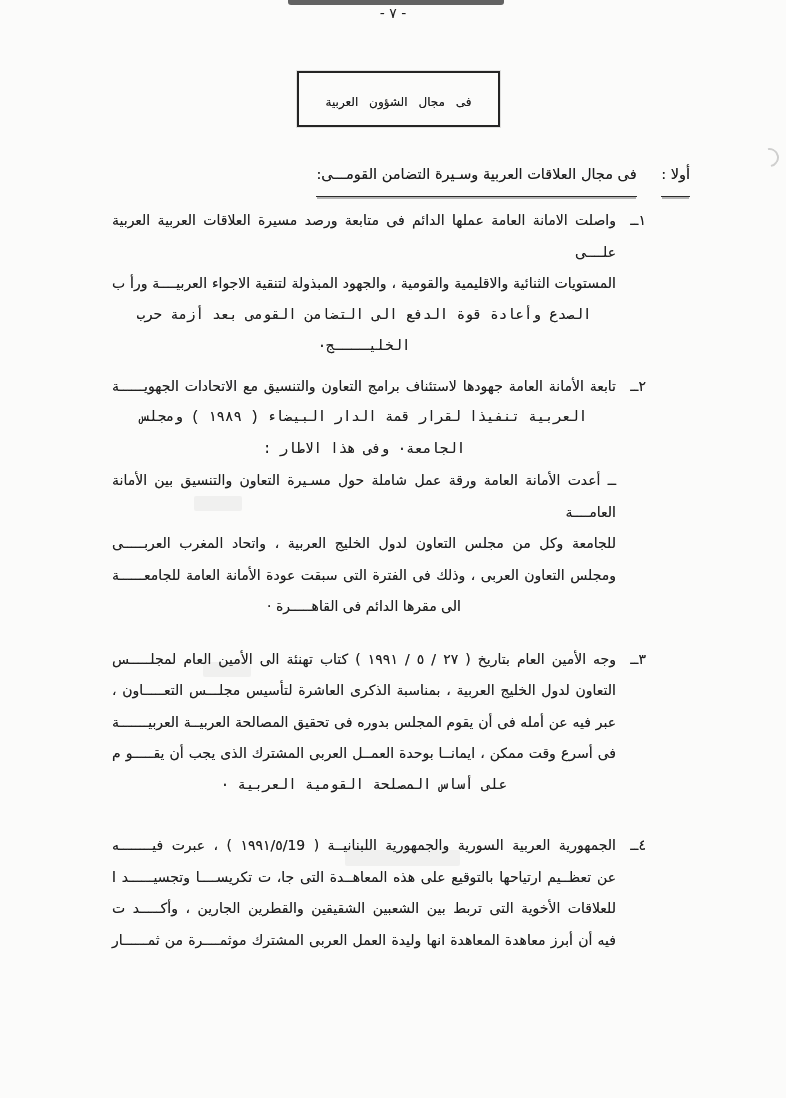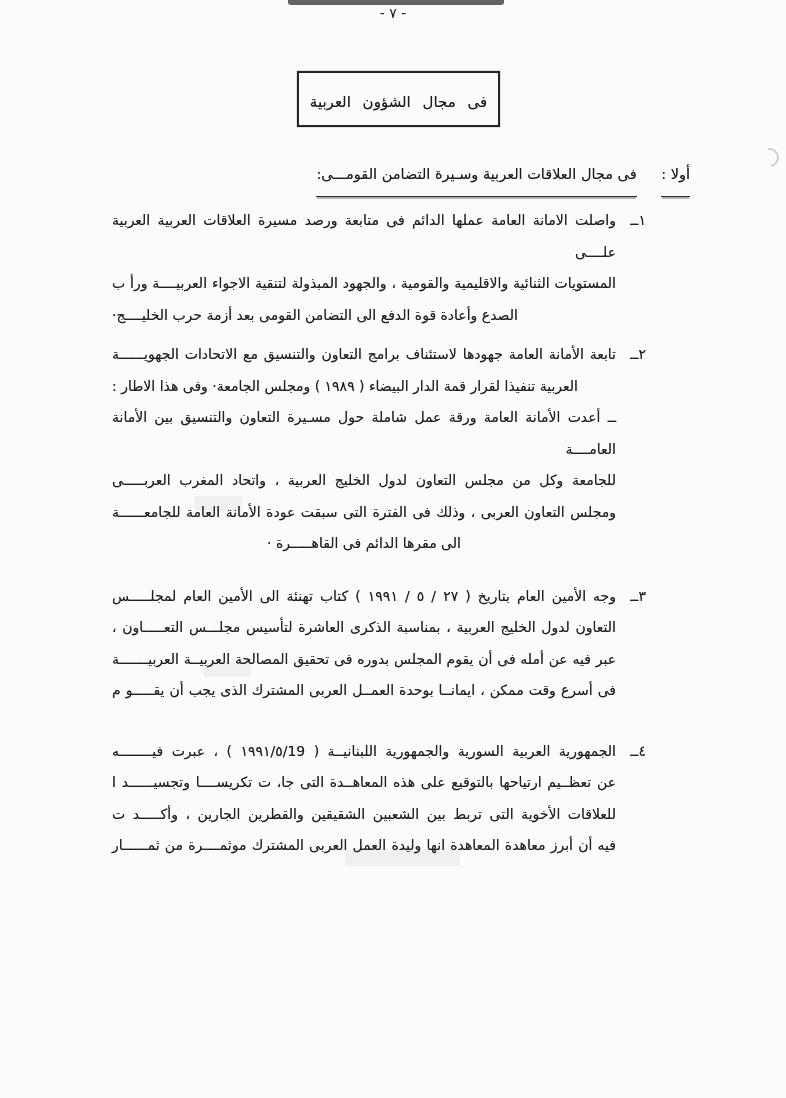--- a/index.html
+++ b/index.html
@@ -34,21 +34,21 @@
     direction:ltr;color:#1e1e1e;
   }
   .title-box{
     position:absolute;left:297px;top:71px;width:203px;height:56px;
     border:2px solid #242424;
     box-sizing:border-box;
     display:flex;align-items:center;justify-content:center;
     box-shadow:0 0 0 1px rgba(80,80,80,.15);
   }
   .title-box .txt{
-    font-size:15px;letter-spacing:2px;word-spacing:7px;
+    font-size:12px;letter-spacing:2px;word-spacing:7px;
     color:#1c1c1c;padding-top:6px;
     text-shadow:0 0 .4px rgba(0,0,0,.55);
   }
   .heading{
     position:absolute;top:166px;right:96px;
     white-space:nowrap;font-size:14.5px;color:#1c1c1c;
     text-shadow:0 0 .4px rgba(0,0,0,.5);
   }
   .heading .ul{
     border-bottom:1.4px solid #2b2b2b;
@@ -62,21 +62,21 @@
     text-shadow:0 0 .4px rgba(0,0,0,.5);
   }
   .para{display:flex;flex-direction:row;}
   .para + .para.g1{margin-top:8px;}
   .para + .para.g2{margin-top:21px;}
   .para + .para.g3{margin-top:29px;}
   .pnum{flex:0 0 30px;width:30px;text-align:right;}
   .plines{flex:1 1 auto;min-width:0;}
   .line{width:100%;}
   .line.j{text-align:justify;text-align-last:justify;}
-  .line.r{text-align:left;}
+  .line.r{text-align:center;font-family:Liberation Mono, monospace;}
   .line.c{text-align:center;}
 </style>
 </head>
 <body>
 
 <div class="page">
 
   <div class="smudge-top"></div>
   <div class="mark-right"></div>
   <div class="blob blob1"></div>
@@ -116,20 +116,21 @@
         </div>
     </div>
 
     <div class="para g2">
       <div class="pnum">٣ــ</div>
       <div class="plines">
           <div class="line j">وجه الأمين العام بتاريخ ( ٢٧ / ٥ / ١٩٩١ ) كتاب تهنئة الى الأمين العام لمجلـــــس</div>
           <div class="line j">التعاون لدول الخليج العربية ، بمناسبة الذكرى العاشرة لتأسيس مجلـــس التعـــــاون ،</div>
           <div class="line j">عبر فيه عن أمله فى أن يقوم المجلس بدوره فى تحقيق المصالحة العربيــة العربيـــــــة</div>
           <div class="line j">فى أسرع وقت ممكن ، ايمانــا بوحدة العمــل العربى المشترك الذى يجب أن يقـــــو م</div>
+          <div class="line r">على أساس المصلحة القومية العربية ·</div>
         </div>
     </div>
 
     <div class="para g3">
       <div class="pnum">٤ــ</div>
       <div class="plines">
           <div class="line j">الجمهورية العربية السورية والجمهورية اللبنانيــة ( ١٩٩١/٥/19 ) ، عبرت فيــــــــه</div>
           <div class="line j">عن تعظــيم ارتياحها بالتوقيع على هذه المعاهــدة التى جا، ت تكريســــا وتجسيــــــد ا</div>
           <div class="line j">للعلاقات الأخوية التى تربط بين الشعبين الشقيقين والقطرين الجارين ، وأكـــــد ت</div>
           <div class="line j">فيه أن أبرز معاهدة المعاهدة انها وليدة العمل العربى المشترك موثمــــرة من ثمــــــار</div>

